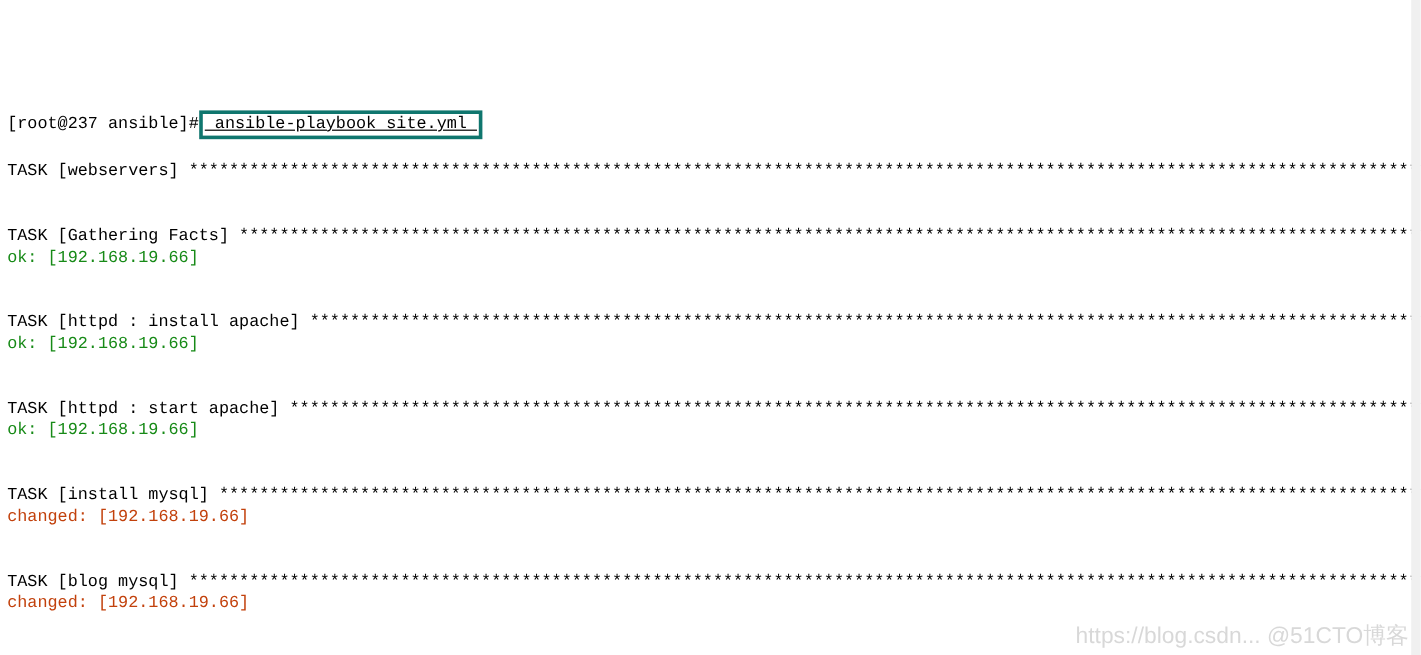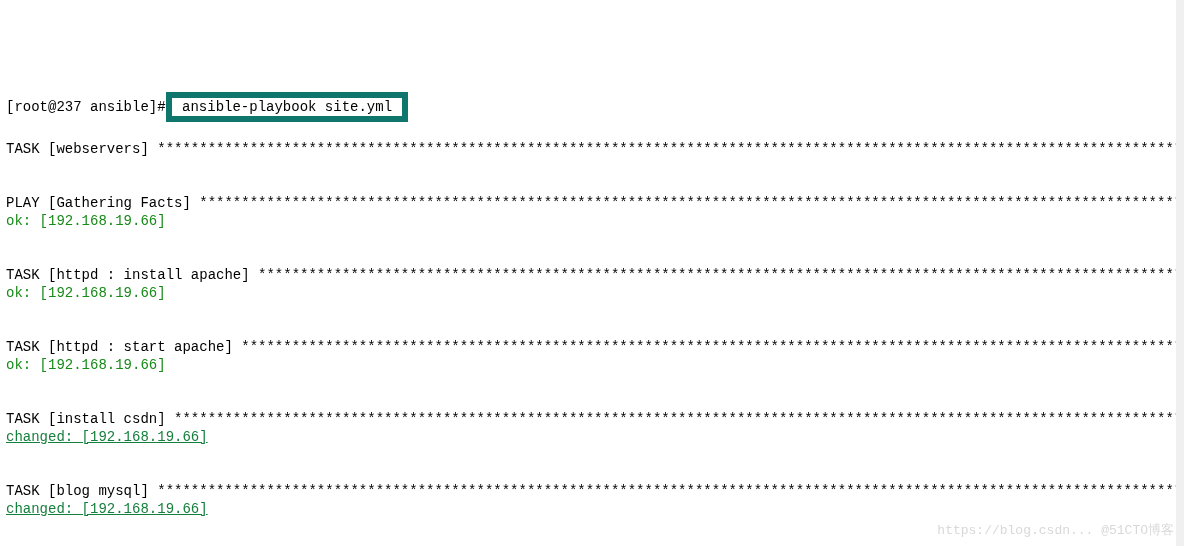--- a/index.html
+++ b/index.html
@@ -11,33 +11,34 @@
     background: #ffffff;
     color: #000000;
     white-space: pre;
     overflow: hidden;
     position: relative;
     width: 1184px;
     height: 546px;
     box-sizing: border-box;
   }
   .red-box {
-    border: 6px solid #0f766e;
+    border: 3px solid #0f766e;
     padding: 0 2px;
     display: inline-block;
+    text-decoration: underline;
   }
   .green { color: #178a17; }
-  .yellow { color: #15803d; text-decoration: underline; }
+  .yellow { color: #c2410c; }
   .watermark {
     position: absolute;
     bottom: 6px;
     right: 10px;
     color: #bfbfbf;
-    font-family: Liberation Mono, monospace;
-    font-size: 13px;
+    font-family: Liberation Sans, sans-serif;
+    font-size: 19px;
     opacity: 0.6;
     pointer-events: none;
   }
   .scroll-right {
     position: absolute;
     top: 0;
     right: 0;
     width: 8px;
     height: 100%;
     background: #f0f0f0;
@@ -46,27 +47,27 @@
 </style>
 </head>
 <body>
 
 
 
 <div>
 <span>[root@237 ansible]#</span><span class="red-box"> ansible-playbook site.yml </span>
 
 <div class="block"><span>TASK [webservers] </span><span>********************************************************************************************************************************************</span></div>
-<div class="block"><span>PLAY [Gathering Facts] </span><span>***************************************************************************************************************************************</span>
+<div class="block"><span>TASK [Gathering Facts] </span><span>***************************************************************************************************************************************</span>
 <span class="green">ok: [192.168.19.66]</span></div>
 <div class="block"><span>TASK [httpd : install apache] </span><span>********************************************************************************************************************************</span>
 <span class="green">ok: [192.168.19.66]</span></div>
 <div class="block"><span>TASK [httpd : start apache] </span><span>**********************************************************************************************************************************</span>
 <span class="green">ok: [192.168.19.66]</span></div>
-<div class="block"><span>TASK [install csdn] </span><span>*****************************************************************************************************************************************</span>
+<div class="block"><span>TASK [install mysql] </span><span>*****************************************************************************************************************************************</span>
 <span class="yellow">changed: [192.168.19.66]</span></div>
 <div class="block"><span>TASK [blog mysql] </span><span>*******************************************************************************************************************************************</span>
 <span class="yellow">changed: [192.168.19.66]</span></div>
 <div class="block"><span>TASK [install php] </span><span>*******************************************************************************************************************************************</span>
 </div>
 
 
 
 </div>
 

